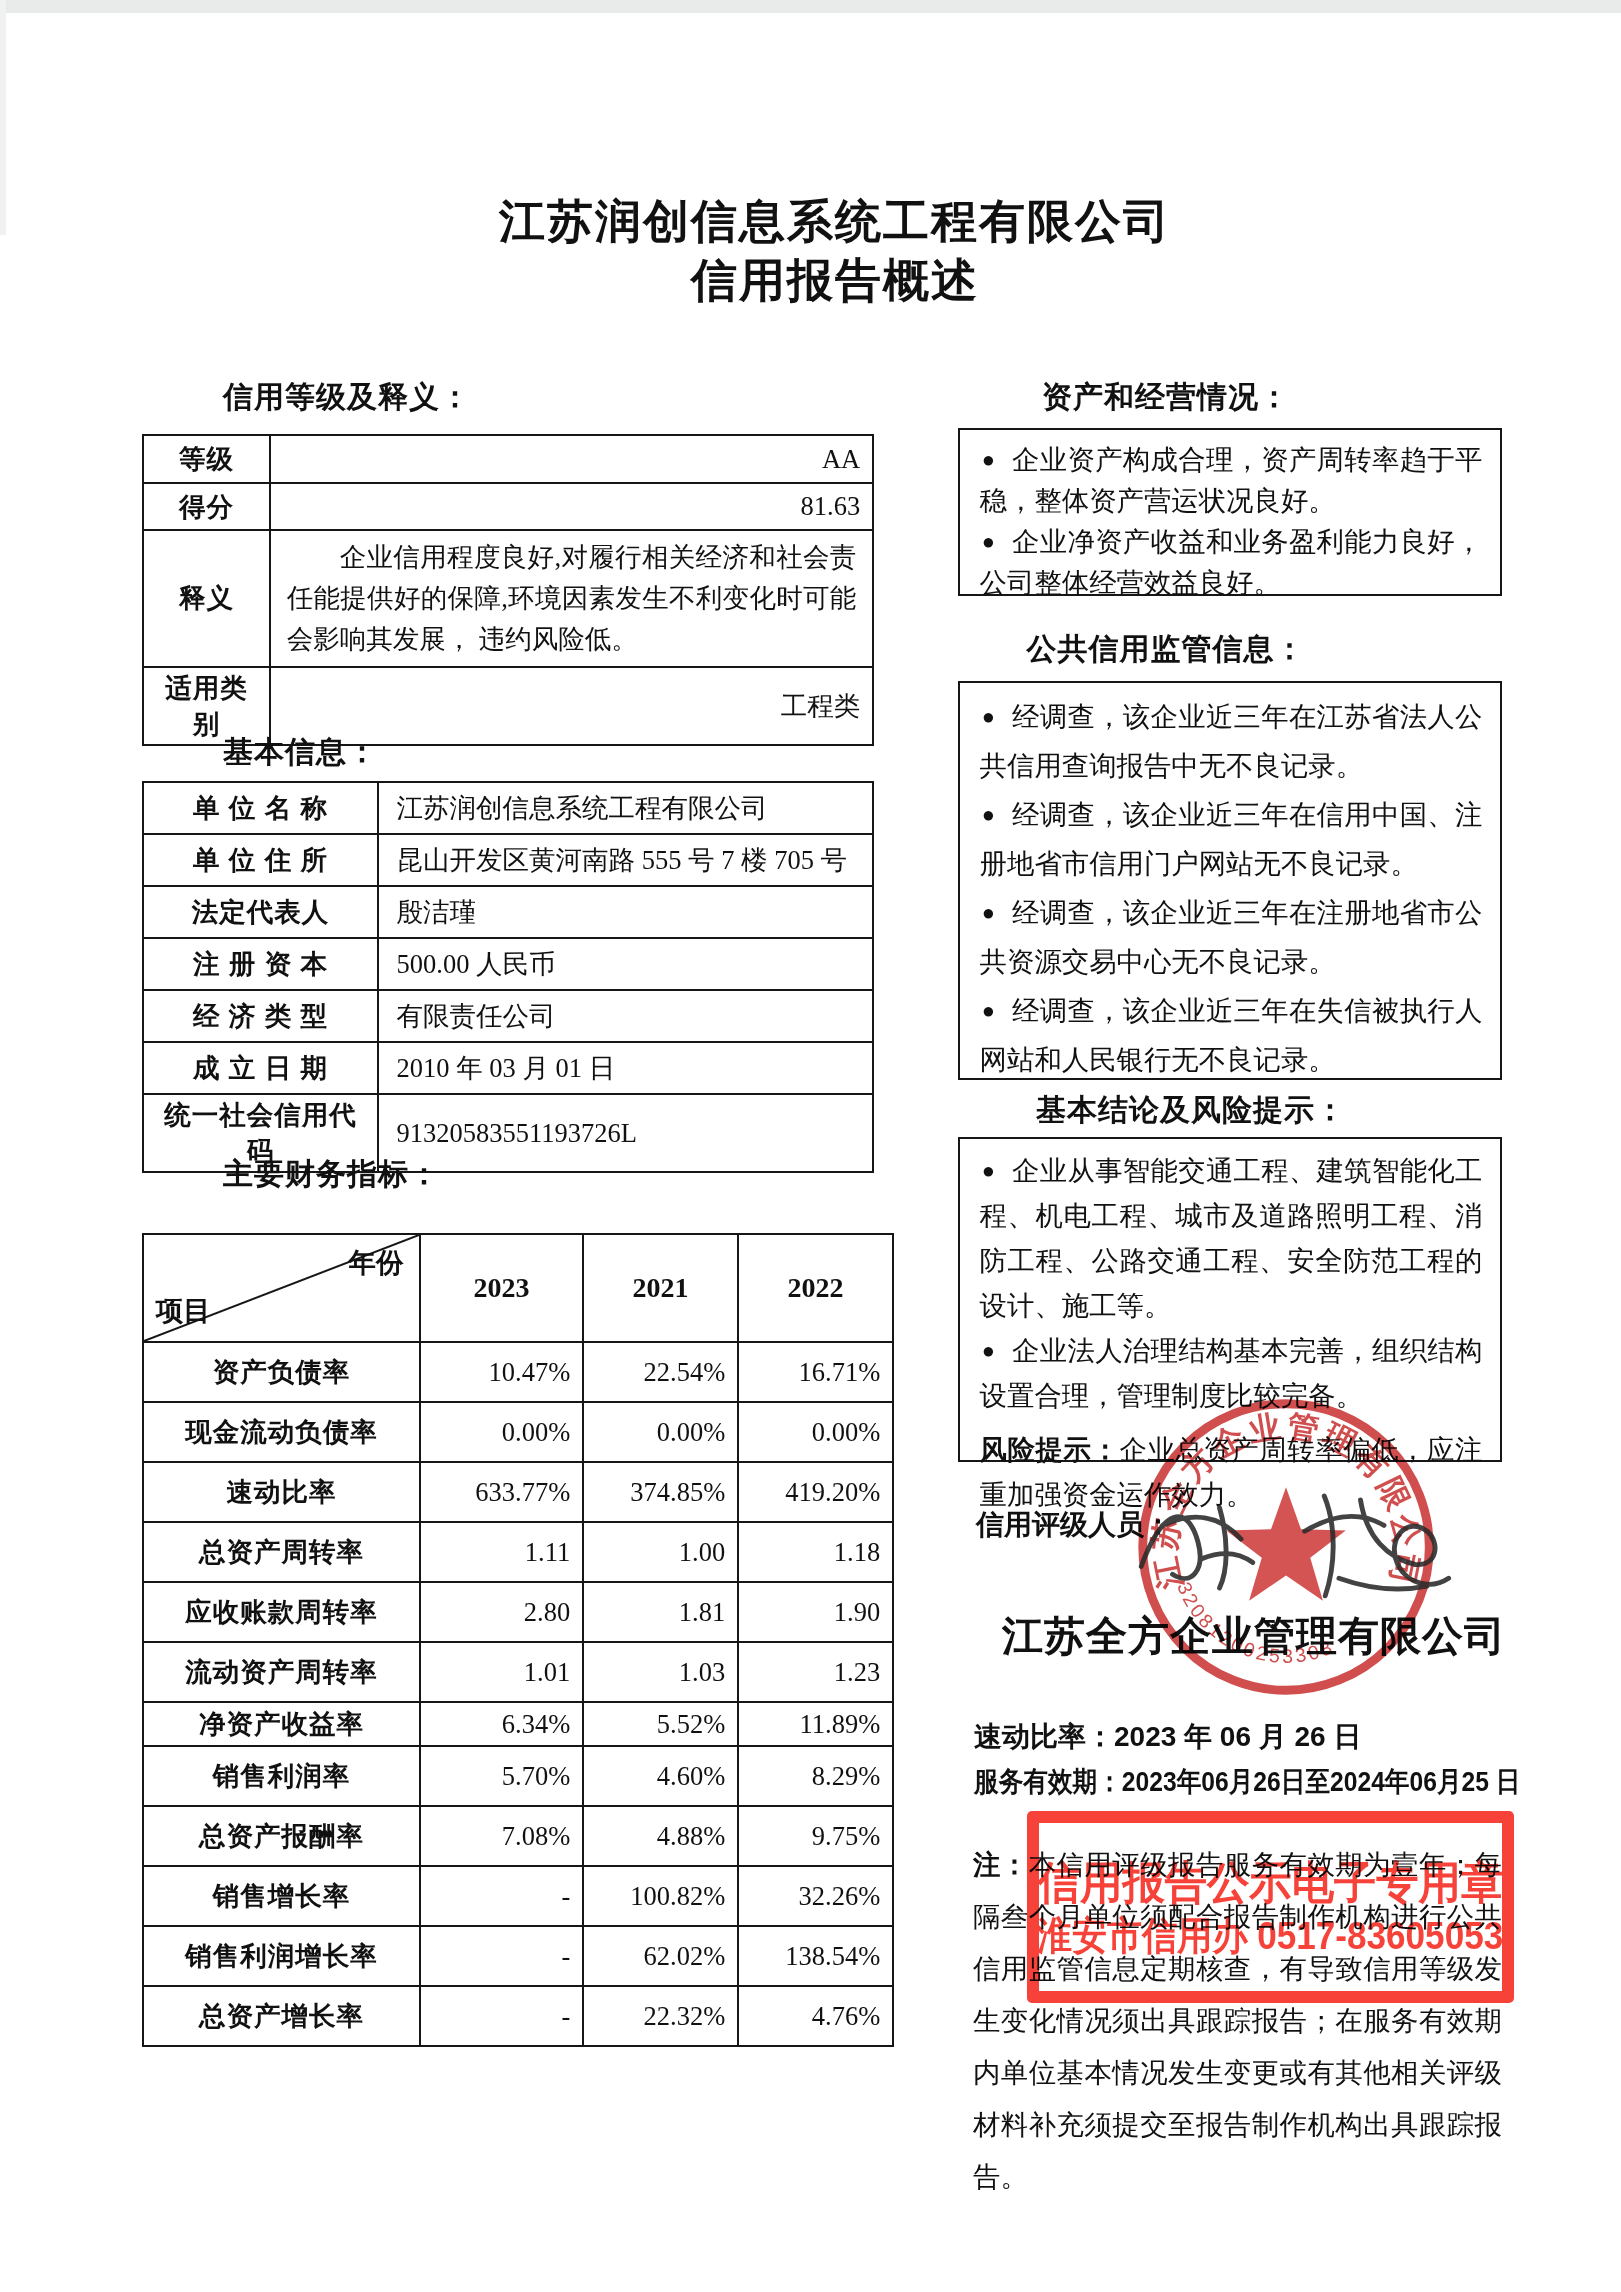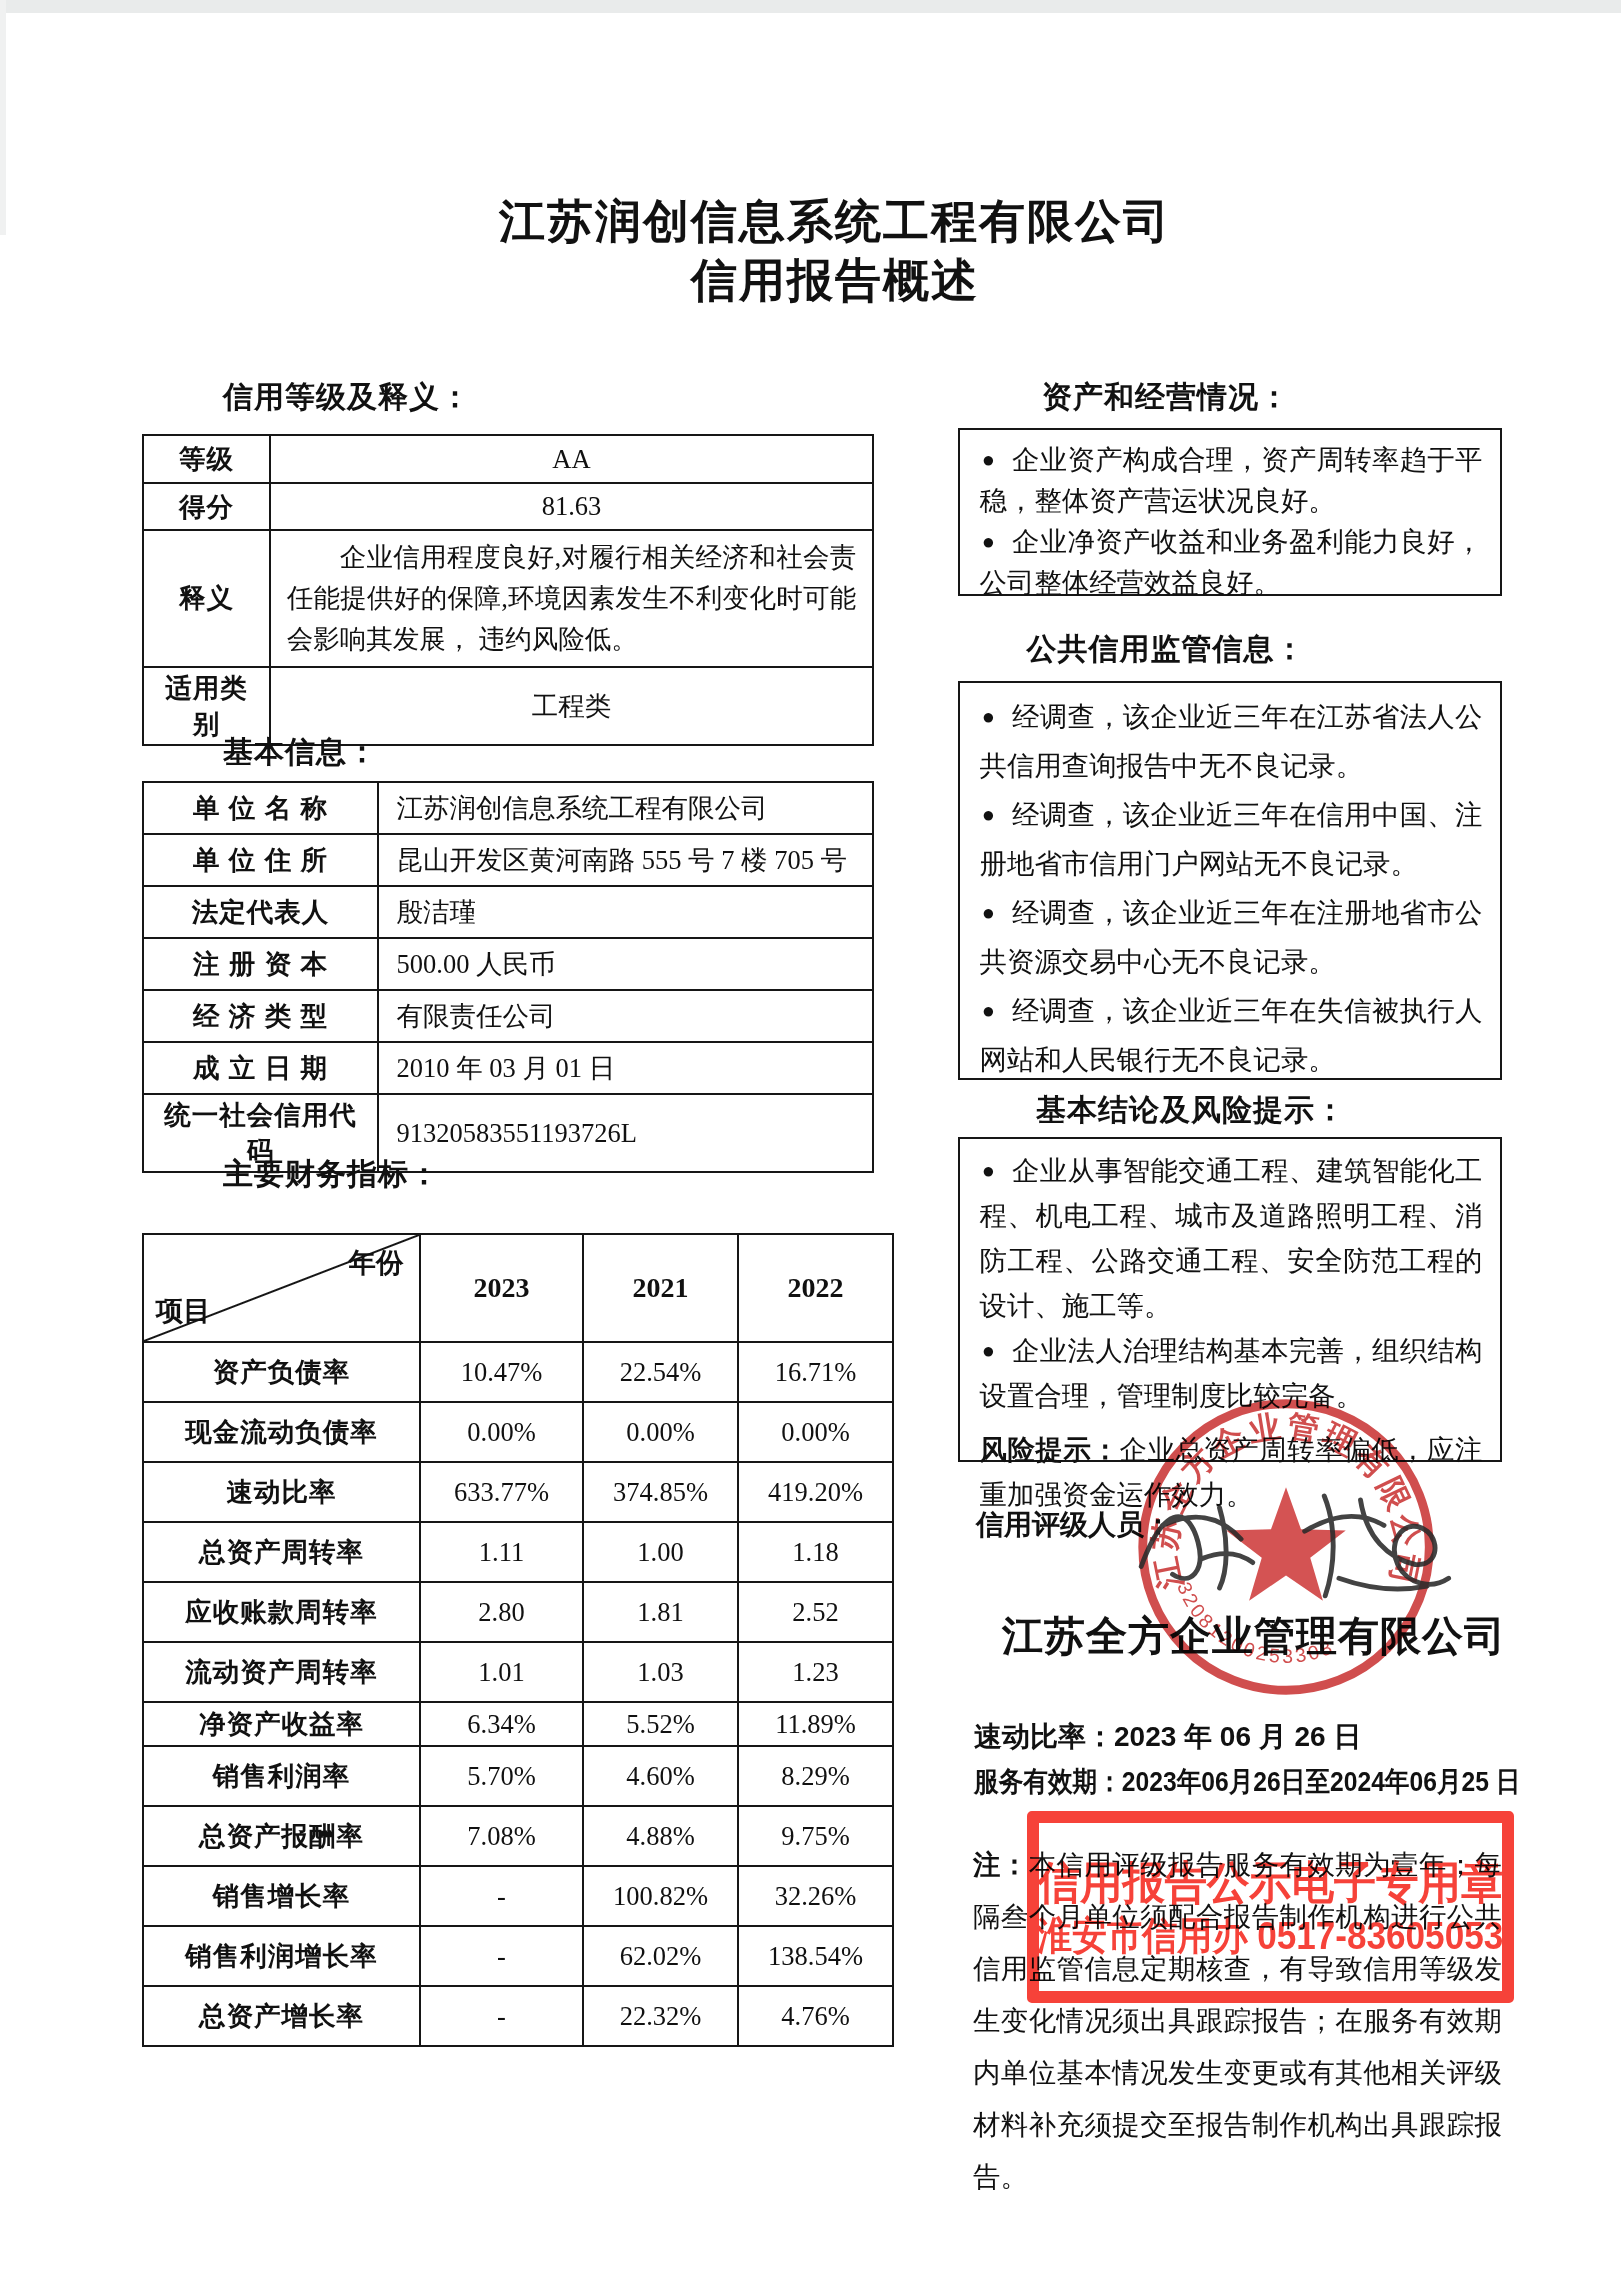--- a/index.html
+++ b/index.html
@@ -13,21 +13,21 @@
          font-size:46px;line-height:59px;letter-spacing:2px;}
 
   .sec-head{position:absolute;font-family:"Liberation Sans","DejaVu Sans",sans-serif;
             font-weight:bold;font-size:30px;letter-spacing:1px;white-space:nowrap;}
   .centered{transform:translateX(-50%);}
 
   table.doc{position:absolute;border-collapse:collapse;table-layout:fixed;background:#fff;}
   table.doc td{border:2px solid #161616;vertical-align:middle;padding:2px 11.8px;overflow:hidden;}
   td.lbl{font-family:"Liberation Sans","DejaVu Sans",sans-serif;font-weight:bold;
          font-size:26.5px;text-align:center;letter-spacing:1px;}
-  td.val{font-size:26.5px;text-align:center;}
+  td.val{font-size:26.5px;text-align:right;}
   td.val.left{text-align:left;padding-left:17.6px;}
   td.val.just{text-align:justify;text-indent:2em;line-height:41px;padding:5.9px 15.7px;}
 
   td.corner{position:relative;padding:0;
     background:linear-gradient(to bottom right,transparent calc(50% - 1.5px),#161616 calc(50% - 0.5px),#161616 calc(50% + 0.5px),transparent calc(50% + 1.5px));}
   .corner-top{position:absolute;top:9.8px;right:15.7px;font-family:"Liberation Sans","DejaVu Sans",sans-serif;font-weight:bold;font-size:27.4px;}
   .corner-bottom{position:absolute;bottom:11.8px;left:11.8px;font-family:"Liberation Sans","DejaVu Sans",sans-serif;font-weight:bold;font-size:27.4px;}
   td.year{font-weight:bold;font-size:28px;text-align:center;}
 
   .rbox{position:absolute;left:958px;width:544px;border:2px solid #161616;box-sizing:border-box;
@@ -178,21 +178,21 @@
         <tr style="height: 60px;">
           <td class="lbl">总资产周转率</td>
           <td class="val">1.11</td>
           <td class="val">1.00</td>
           <td class="val">1.18</td>
         </tr>
         <tr style="height: 60px;">
           <td class="lbl">应收账款周转率</td>
           <td class="val">2.80</td>
           <td class="val">1.81</td>
-          <td class="val">2.52</td>
+          <td class="val">1.90</td>
         </tr>
         <tr style="height: 60px;">
           <td class="lbl">流动资产周转率</td>
           <td class="val">1.01</td>
           <td class="val">1.03</td>
           <td class="val">1.23</td>
         </tr>
         <tr style="height: 44px;">
           <td class="lbl">净资产收益率</td>
           <td class="val">6.34%</td>

